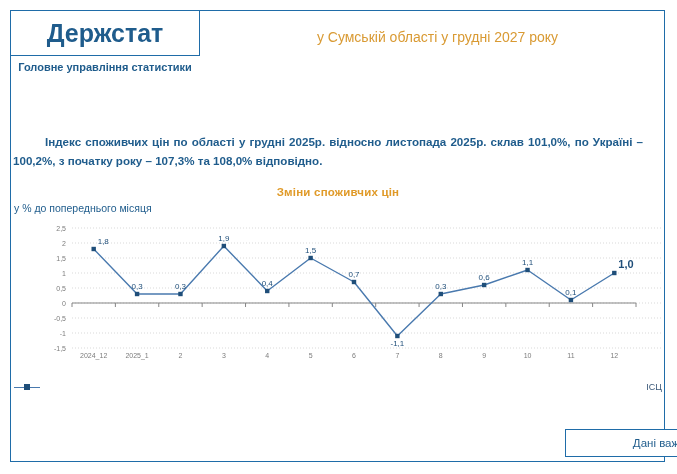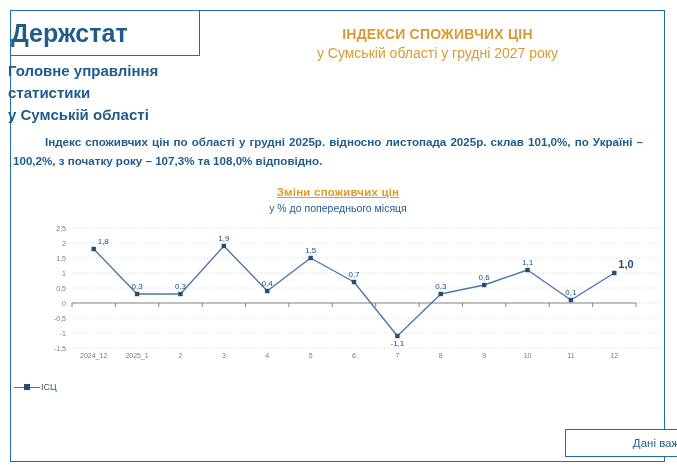--- a/index.html
+++ b/index.html
@@ -31,35 +31,36 @@
     position: absolute;
     left: 10px;
     top: 10px;
     width: 190px;
     height: 46px;
     border: 1.5px solid #1F6CA8;
     box-sizing: border-box;
     background: #ffffff;
     display: flex;
     align-items: center;
-    justify-content: flex-start;
+    justify-content: center;
   }
   #logo-text {
     font-size: 25px;
     font-weight: bold;
     color: #1F5C8C;
     letter-spacing: 0px;
     line-height: 1;
   }
   #org-name {
     position: absolute;
     left: 8px;
     top: 60px;
     width: 194px;
-    font-size: 15px;
+    text-align: center;
+    font-size: 11px;
     font-weight: bold;
     color: #1F5C8C;
     line-height: 1.45;
   }
 
   #doc-title {
     position: absolute;
     left: 210px;
     top: 26px;
     width: 455px;
@@ -98,24 +99,22 @@
     top: 186px;
     width: 648px;
     height: 225px;
   }
   #chart-title {
     text-align: center;
     font-size: 11.5px;
     font-weight: bold;
     color: #E09A28;
     letter-spacing: 0.2px;
-    text-decoration: underline;
   }
   #chart-subtitle {
-    text-align: center;
     font-size: 10.5px;
     color: #1F5C8C;
     margin-top: 4px;
   }
 
   #plot-wrap {
     position: absolute;
     left: 12px;
     top: 30px;
     width: 648px;
@@ -128,21 +127,21 @@
   }
 
   
   #chart-legend {
     position: absolute;
     left: 0;
     top: 196px;
     width: 648px;
     display: flex;
     align-items: center;
-    justify-content: flex-start;
+    justify-content: space-between;
     gap: 1px;
   }
   #legend-marker {
     display: inline-block;
     width: 26px;
     height: 9px;
     position: relative;
   }
   #legend-marker::before {
     content: "";
@@ -208,25 +207,23 @@
 <body>
 
 <div id="page-frame"></div>
 
 <div id="logo-box">
   <span id="logo-text">Держстат</span>
 </div>
 
 <div id="org-name">
   <div>Головне управління статистики</div>
-  <div>у Сумській області</div>
 </div>
 
 <div id="doc-title">
-  <div id="doc-title-main">ІНДЕКСИ СПОЖИВЧИХ ЦІН</div>
   <div id="doc-title-sub">у Сумській області у грудні 2027 року</div>
 </div>
 
 <p id="intro-paragraph">Індекс споживчих цін по області у грудні 2025р. відносно листопада 2025р. склав 101,0%, по Україні – 100,2%, з початку року – 107,3% та 108,0% відповідно.</p>
 
 <div id="chart-block">
   <div id="chart-title">Зміни споживчих цін</div>
   <div id="chart-subtitle">у % до попереднього місяця</div>
 
   <div id="plot-wrap">

